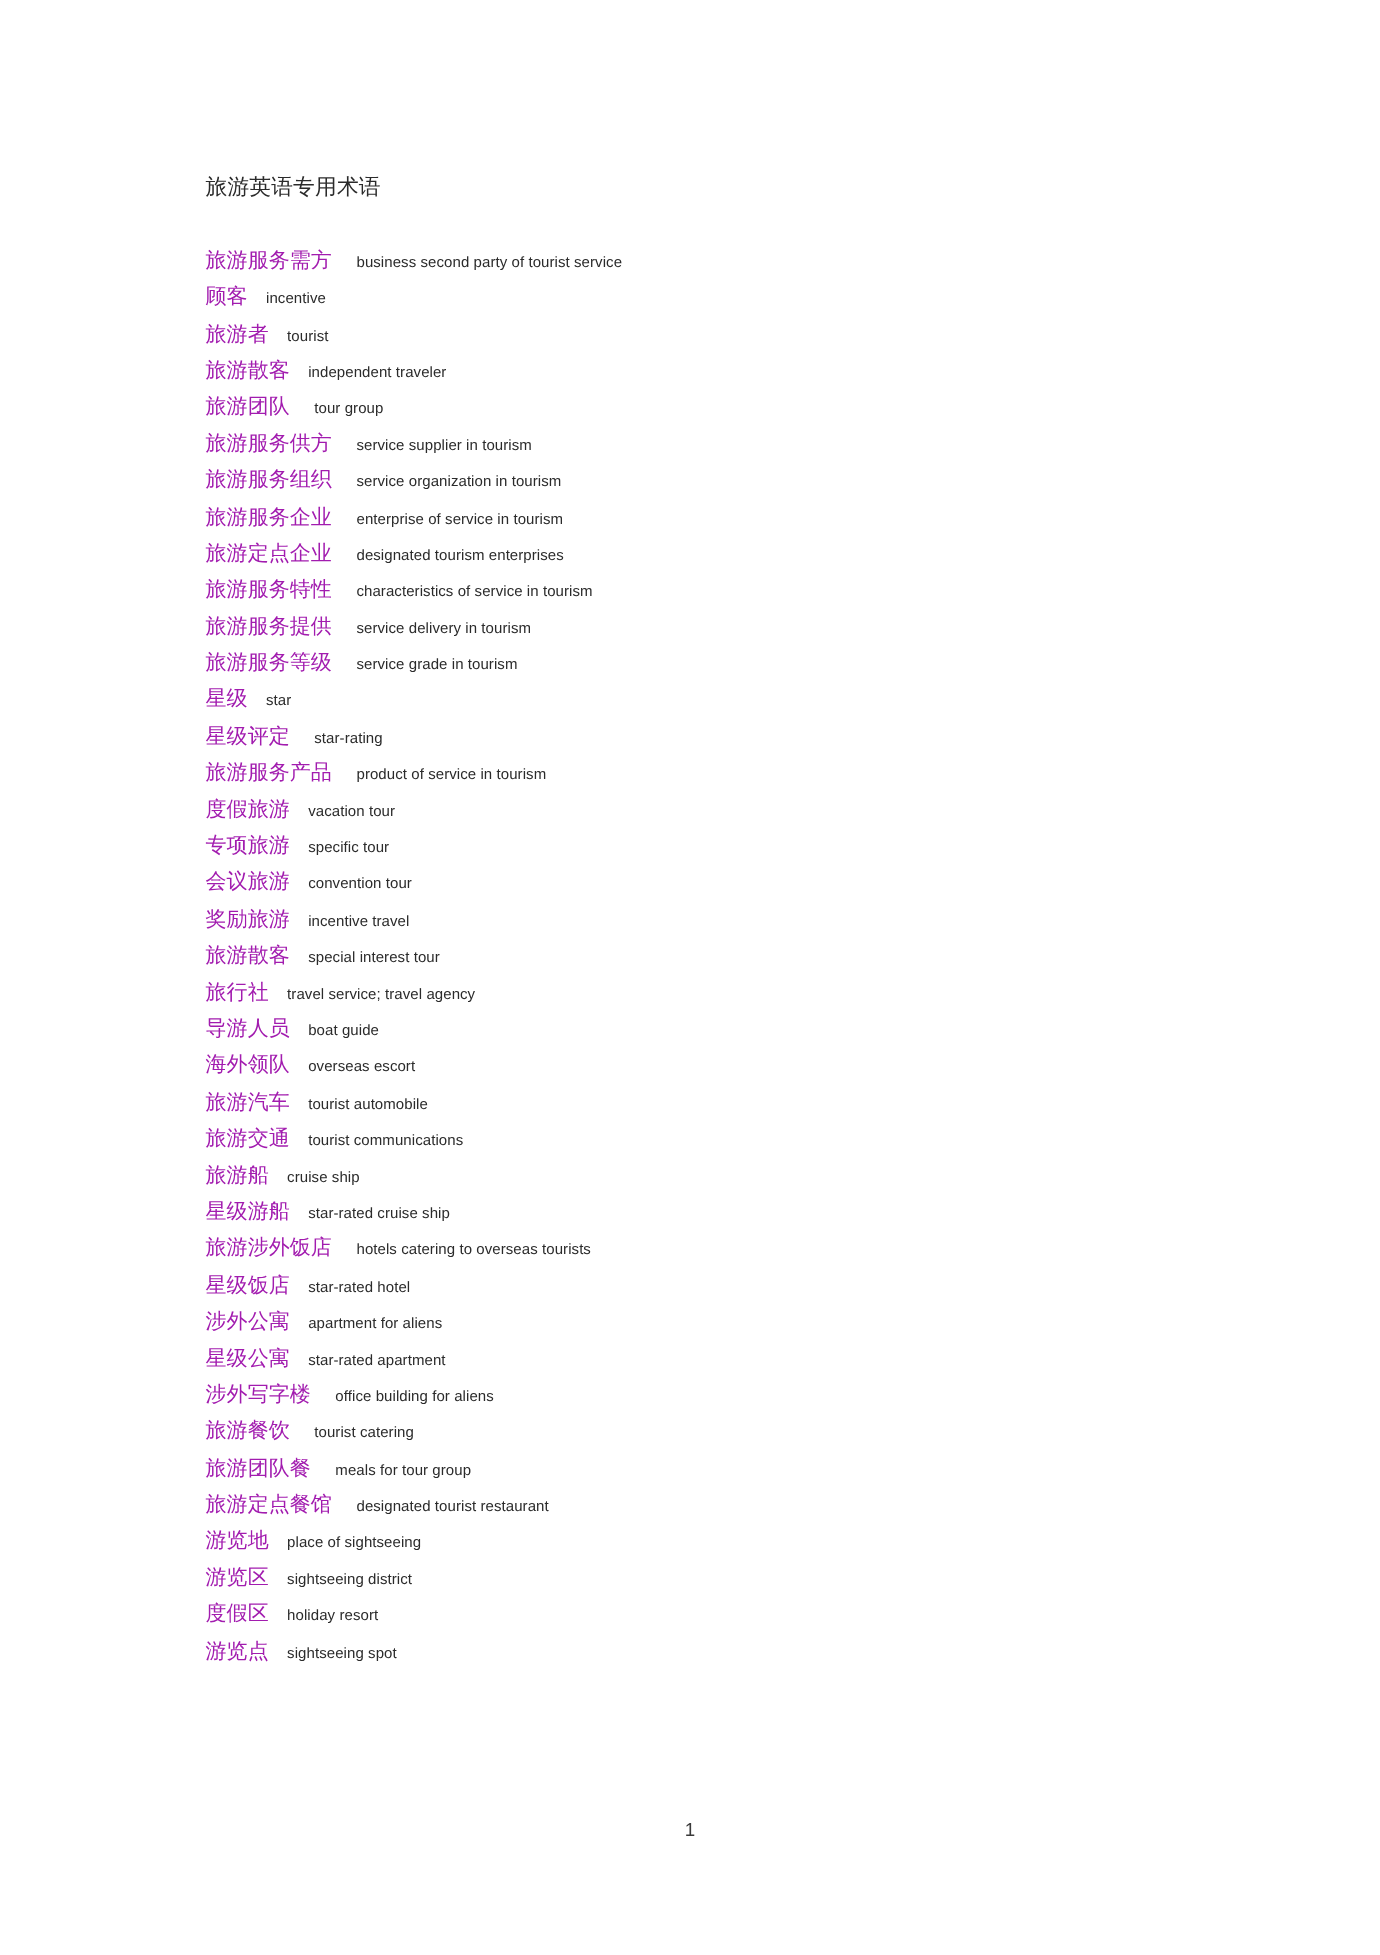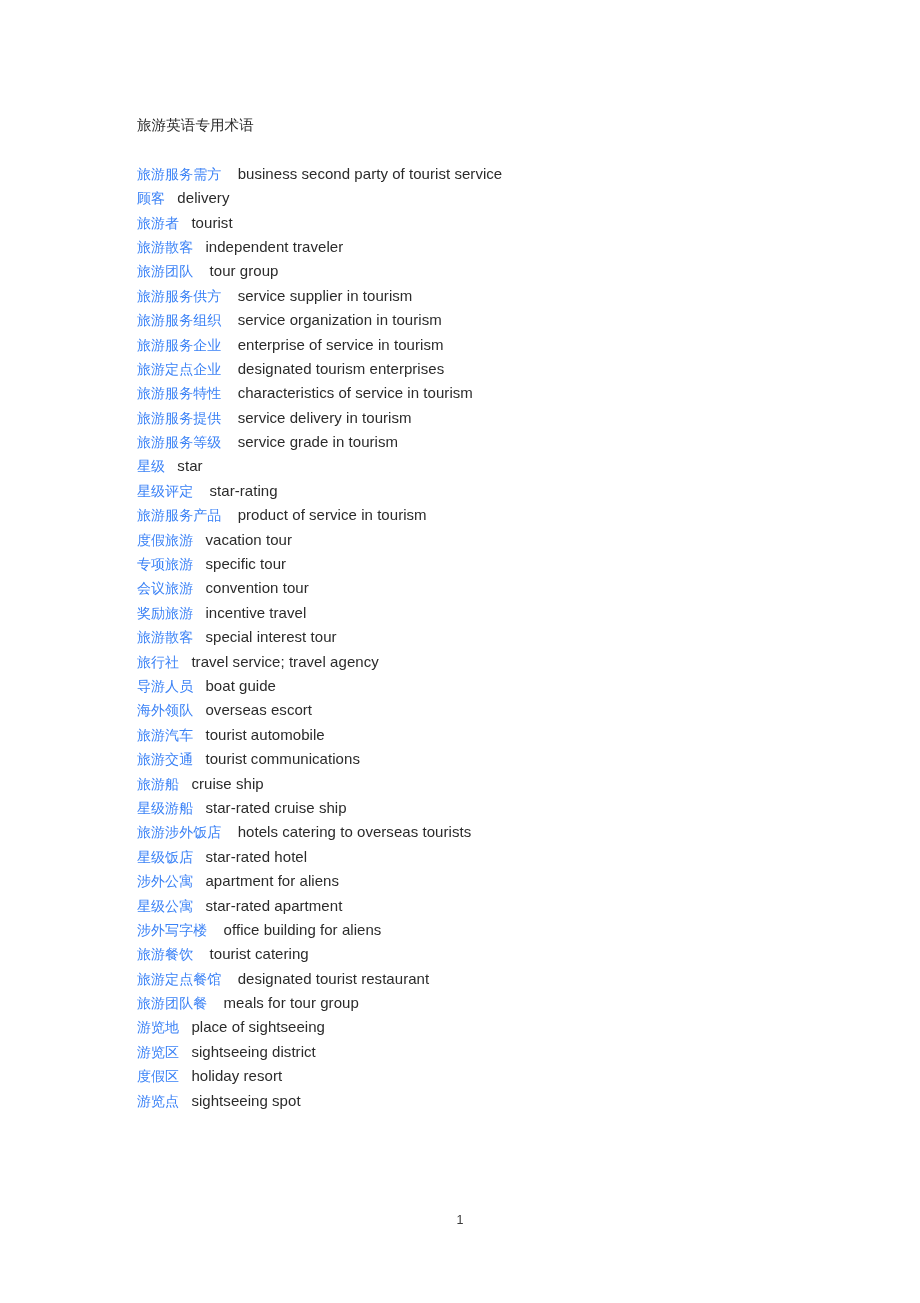--- a/index.html
+++ b/index.html
@@ -51,28 +51,28 @@
     font-size: 14.5px;
     line-height: 24.4px;
     height: 24.4px;
     white-space: pre;
     color: #2b2b2b;
     letter-spacing: 0.05px;
   }
   .term-cn {
     font-family: "DejaVu Serif", "Liberation Serif", serif;
     font-size: 14px;
-    color: #3b82f6;
+    color: #a21caf;
   }
   .term-gap {
     white-space: pre;
   }
   .term-en {
     font-family: "Liberation Sans", "DejaVu Sans", sans-serif;
-    font-size: 15px;
+    font-size: 10px;
     color: #2b2b2b;
   }
   #page-number {
     position: absolute;
     left: 0;
     top: 1212px;
     width: 920px;
     text-align: center;
     font-size: 12.5px;
     line-height: 16px;
@@ -86,21 +86,21 @@
 <div id="page">
 
   <div id="doc-body">
 
     <div class="doc-title">旅游英语专用术语</div>
 
     <div class="blank-line">&nbsp;</div>
 
     <ul class="glossary-list" id="glossary-list">
         <li class="glossary-row"><span class="term-cn">旅游服务需方</span><span class="term-gap">    </span><span class="term-en">business second party of tourist service</span></li>
-        <li class="glossary-row"><span class="term-cn">顾客</span><span class="term-gap">   </span><span class="term-en">delivery</span></li>
+        <li class="glossary-row"><span class="term-cn">顾客</span><span class="term-gap">   </span><span class="term-en">incentive</span></li>
         <li class="glossary-row"><span class="term-cn">旅游者</span><span class="term-gap">   </span><span class="term-en">tourist</span></li>
         <li class="glossary-row"><span class="term-cn">旅游散客</span><span class="term-gap">   </span><span class="term-en">independent traveler</span></li>
         <li class="glossary-row"><span class="term-cn">旅游团队</span><span class="term-gap">    </span><span class="term-en">tour group</span></li>
         <li class="glossary-row"><span class="term-cn">旅游服务供方</span><span class="term-gap">    </span><span class="term-en">service supplier in tourism</span></li>
         <li class="glossary-row"><span class="term-cn">旅游服务组织</span><span class="term-gap">    </span><span class="term-en">service organization in tourism</span></li>
         <li class="glossary-row"><span class="term-cn">旅游服务企业</span><span class="term-gap">    </span><span class="term-en">enterprise of service in tourism</span></li>
         <li class="glossary-row"><span class="term-cn">旅游定点企业</span><span class="term-gap">    </span><span class="term-en">designated tourism enterprises</span></li>
         <li class="glossary-row"><span class="term-cn">旅游服务特性</span><span class="term-gap">    </span><span class="term-en">characteristics of service in tourism</span></li>
         <li class="glossary-row"><span class="term-cn">旅游服务提供</span><span class="term-gap">    </span><span class="term-en">service delivery in tourism</span></li>
         <li class="glossary-row"><span class="term-cn">旅游服务等级</span><span class="term-gap">    </span><span class="term-en">service grade in tourism</span></li>
@@ -118,22 +118,22 @@
         <li class="glossary-row"><span class="term-cn">旅游汽车</span><span class="term-gap">   </span><span class="term-en">tourist automobile</span></li>
         <li class="glossary-row"><span class="term-cn">旅游交通</span><span class="term-gap">   </span><span class="term-en">tourist communications</span></li>
         <li class="glossary-row"><span class="term-cn">旅游船</span><span class="term-gap">   </span><span class="term-en">cruise ship</span></li>
         <li class="glossary-row"><span class="term-cn">星级游船</span><span class="term-gap">   </span><span class="term-en">star-rated cruise ship</span></li>
         <li class="glossary-row"><span class="term-cn">旅游涉外饭店</span><span class="term-gap">    </span><span class="term-en">hotels catering to overseas tourists</span></li>
         <li class="glossary-row"><span class="term-cn">星级饭店</span><span class="term-gap">   </span><span class="term-en">star-rated hotel</span></li>
         <li class="glossary-row"><span class="term-cn">涉外公寓</span><span class="term-gap">   </span><span class="term-en">apartment for aliens</span></li>
         <li class="glossary-row"><span class="term-cn">星级公寓</span><span class="term-gap">   </span><span class="term-en">star-rated apartment</span></li>
         <li class="glossary-row"><span class="term-cn">涉外写字楼</span><span class="term-gap">    </span><span class="term-en">office building for aliens</span></li>
         <li class="glossary-row"><span class="term-cn">旅游餐饮</span><span class="term-gap">    </span><span class="term-en">tourist catering</span></li>
+        <li class="glossary-row"><span class="term-cn">旅游团队餐</span><span class="term-gap">    </span><span class="term-en">meals for tour group</span></li>
         <li class="glossary-row"><span class="term-cn">旅游定点餐馆</span><span class="term-gap">    </span><span class="term-en">designated tourist restaurant</span></li>
-        <li class="glossary-row"><span class="term-cn">旅游团队餐</span><span class="term-gap">    </span><span class="term-en">meals for tour group</span></li>
         <li class="glossary-row"><span class="term-cn">游览地</span><span class="term-gap">   </span><span class="term-en">place of sightseeing</span></li>
         <li class="glossary-row"><span class="term-cn">游览区</span><span class="term-gap">   </span><span class="term-en">sightseeing district</span></li>
         <li class="glossary-row"><span class="term-cn">度假区</span><span class="term-gap">   </span><span class="term-en">holiday resort</span></li>
         <li class="glossary-row"><span class="term-cn">游览点</span><span class="term-gap">   </span><span class="term-en">sightseeing spot</span></li>
       </ul>
 
   </div>
 
   <div id="page-number">1</div>
 

